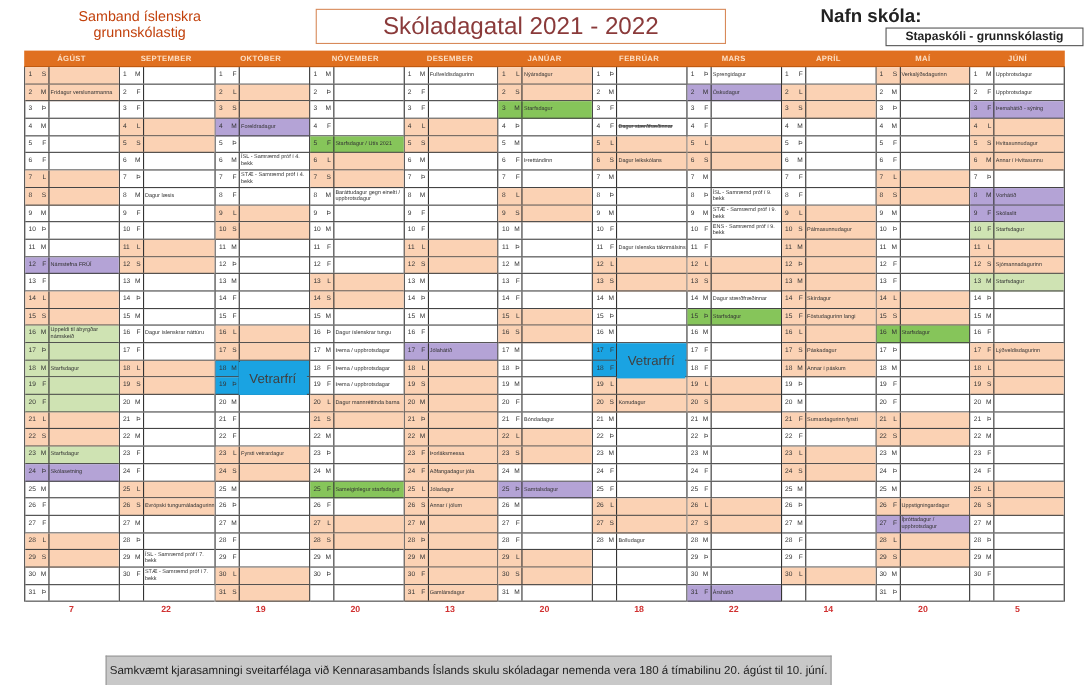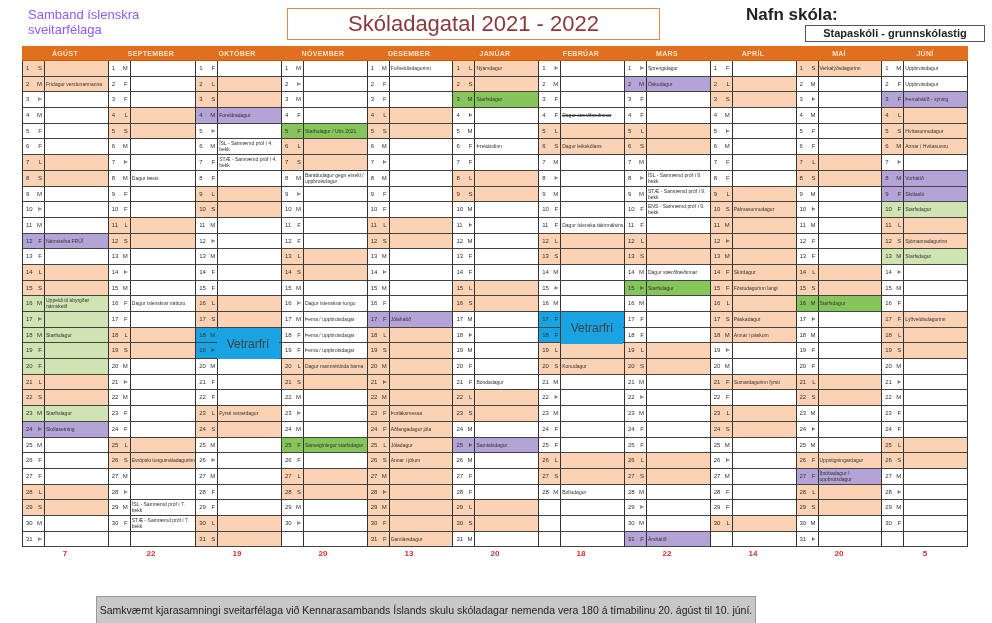--- a/index.html
+++ b/index.html
@@ -1,17 +1,17 @@
 <!DOCTYPE html>
 <html><head>
 <meta charset="utf-8">
 <style>
   * { box-sizing: border-box; margin: 0; padding: 0; }
   body { width: 992px; height: 623px; background: #ffffff; font-family: "Liberation Sans", sans-serif; position: relative; overflow: hidden; color: #222; }
-  .org { position: absolute; left: 28px; top: 7px; width: 150px; font-size: 13px; line-height: 15px; color: #8b5cf6; }
+  .org { position: absolute; left: 52px; top: 7px; width: 150px; text-align: center; font-size: 13px; line-height: 15px; color: #c2410c; }
   .title-box { position: absolute; left: 287px; top: 8px; width: 373px; height: 32px; border: 1px solid #d88a5a; text-align: center; font-size: 22px; line-height: 30px; color: #8a3a3a; }
   .school-label { position: absolute; left: 746px; top: 5px; font-size: 17px; font-weight: bold; color: #222; }
   .school-box { position: absolute; left: 805px; top: 1px; width: 180px; height: 17px; border: 1px solid #555; text-align: center; font-size: 11px; font-weight: bold; line-height: 15px; margin-top: 24px; }
   .cal { position: absolute; left: 22px; top: 46px; width: 946px; }
   .hdr { display: flex; height: 15px; background: #e07020; border-bottom: 1px solid #c05a10; }
   .hdr div { flex: 1; color: #fde0c6; font-size: 7px; font-weight: bold; text-align: center; line-height: 15px; letter-spacing: 0.3px; }
   .months { display: flex; border-left: 1px solid #333; border-right: 1px solid #333; }
   .month { flex: 1; border-right: 1.5px solid #333; display: flex; flex-direction: column; }
   .month:last-child { border-right: none; }
   .row { height: 15.7px; display: flex; border-bottom: 1px solid #444; font-size: 6px; line-height: 14px; }
@@ -28,21 +28,21 @@
   .totals { display: flex; margin-top: 2px; }
   .totals div { flex: 1; text-align: center; color: #d03030; font-size: 8px; font-weight: bold; }
   .vetrar { position: absolute; background: #1aa3e2; color: #404040; font-size: 12px; text-align: center; display: flex; align-items: center; justify-content: center; }
   .note { position: absolute; left: 96px; top: 596px; width: 660px; height: 54px; background: #c8c8c8; border: 1px solid #999; border-bottom: 2px solid #666; text-align: center; font-size: 10.5px; line-height: 13px; padding-top: 7px; color: #222; }
 </style>
 </head>
 <body>
 
 <div class="org">
   <div>Samband íslenskra</div>
-  <div>sveitarfélaga</div>
+  <div>grunnskólastig</div>
 </div>
 <div class="title-box">Skóladagatal 2021 - 2022</div>
 <div class="school-label">Nafn skóla:</div>
 <div class="school-box">Stapaskóli - grunnskólastig</div>
 
 <div class="cal" id="cal">
   <div class="hdr" id="hdr">
       <div>ÁGÚST</div>
       <div>SEPTEMBER</div>
       <div>OKTÓBER</div>

